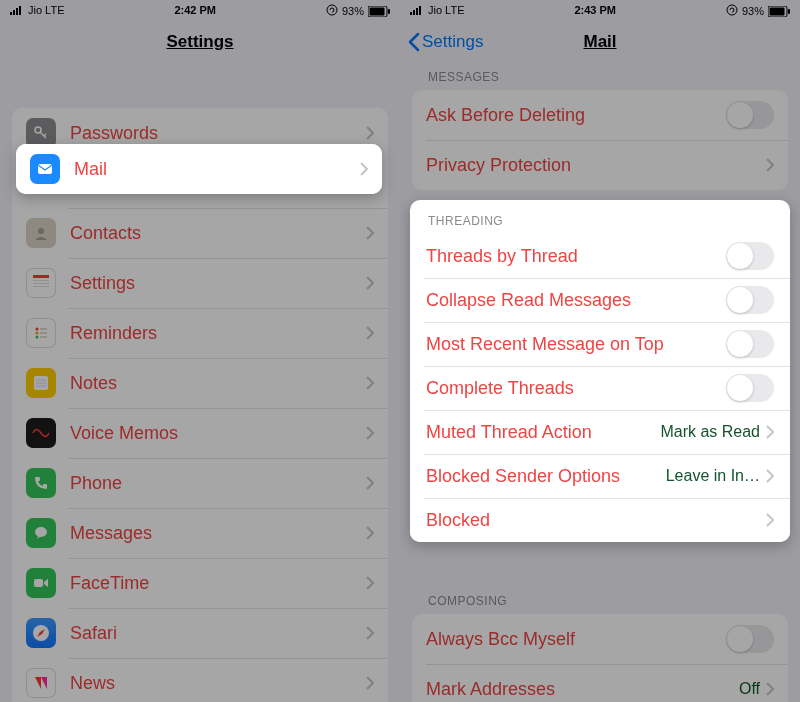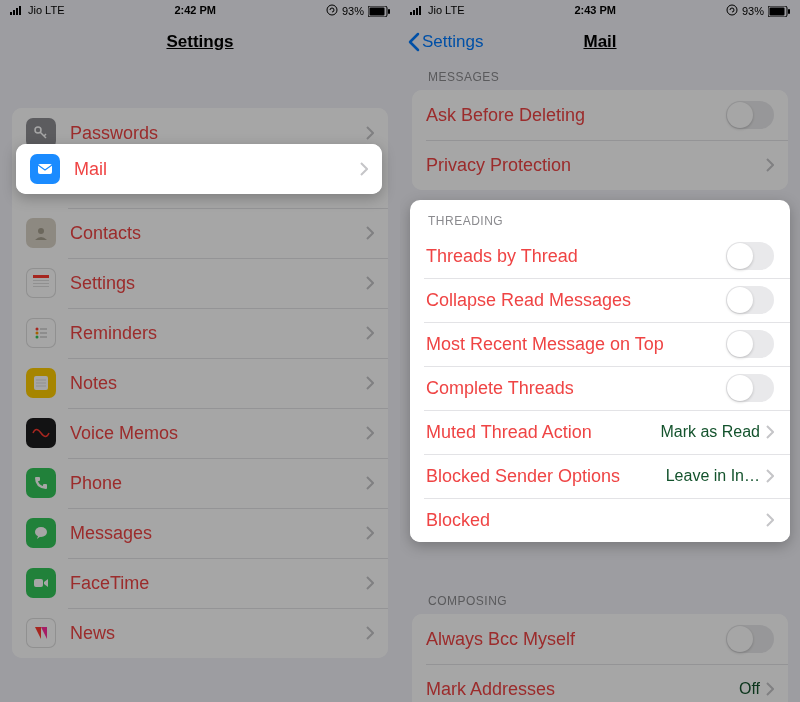--- a/index.html
+++ b/index.html
@@ -347,20 +347,34 @@
           </svg>
       </div>
       <div class="row-label">FaceTime</div>
       <div class="chevron">
           <svg width="8" height="14" viewBox="0 0 8 14">
             <path d="M1 1 L7 7 L1 13" stroke="currentColor" stroke-width="2" fill="none"></path>
           </svg>
         </div>
     </div>
     <div class="row">
+      <div class="app-icon bg-safari">
+        <svg width="20" height="20" viewBox="0 0 20 20">
+            <circle cx="10" cy="10" r="8" fill="#fff"></circle>
+            <path d="M14 6 L11 11 L6 14 L9 9 Z" fill="#ff3b30"></path>
+          </svg>
+      </div>
+      <div class="row-label">Safari</div>
+      <div class="chevron">
+          <svg width="8" height="14" viewBox="0 0 8 14">
+            <path d="M1 1 L7 7 L1 13" stroke="currentColor" stroke-width="2" fill="none"></path>
+          </svg>
+        </div>
+    </div>
+    <div class="row">
       <div class="app-icon bg-white">
         <svg width="18" height="18" viewBox="0 0 18 18">
             <path d="M3 3 L9 15 L9 3 Z" fill="#ff3b30"></path>
             <path d="M9 3 L15 15 L15 3 Z" fill="#ff2d9b"></path>
           </svg>
       </div>
       <div class="row-label">News</div>
       <div class="chevron">
           <svg width="8" height="14" viewBox="0 0 8 14">
             <path d="M1 1 L7 7 L1 13" stroke="currentColor" stroke-width="2" fill="none"></path>

